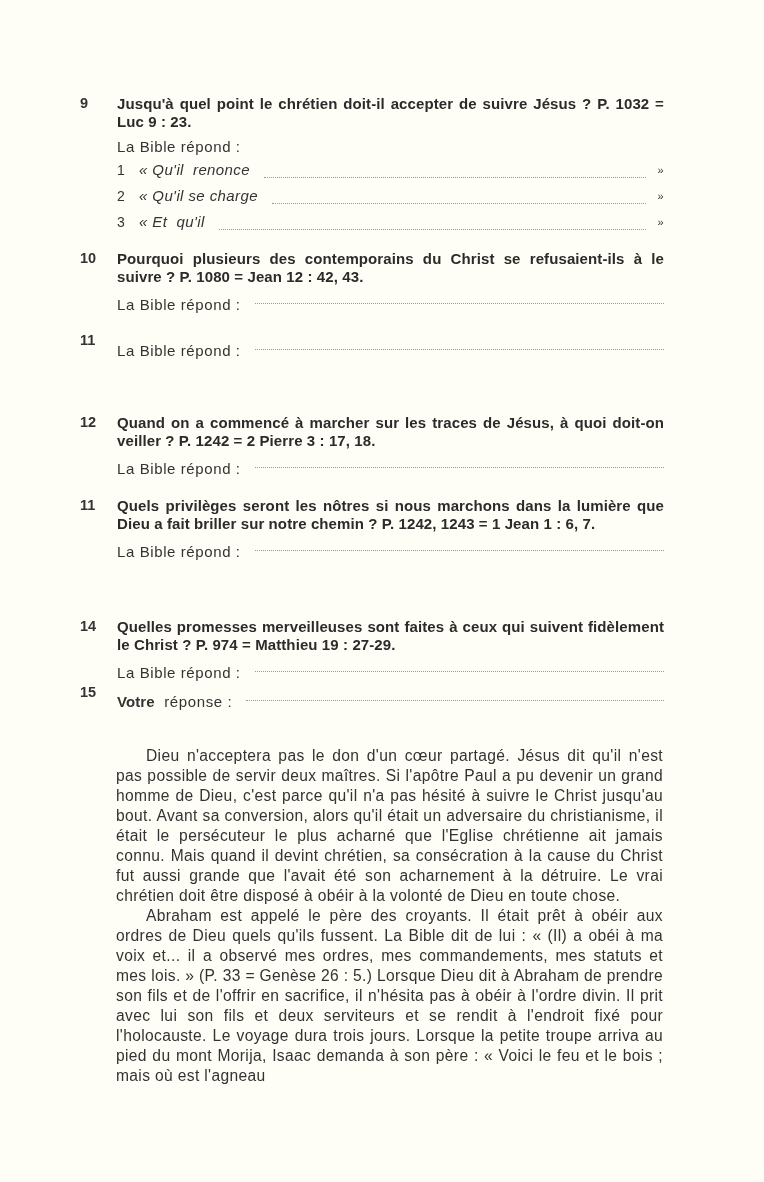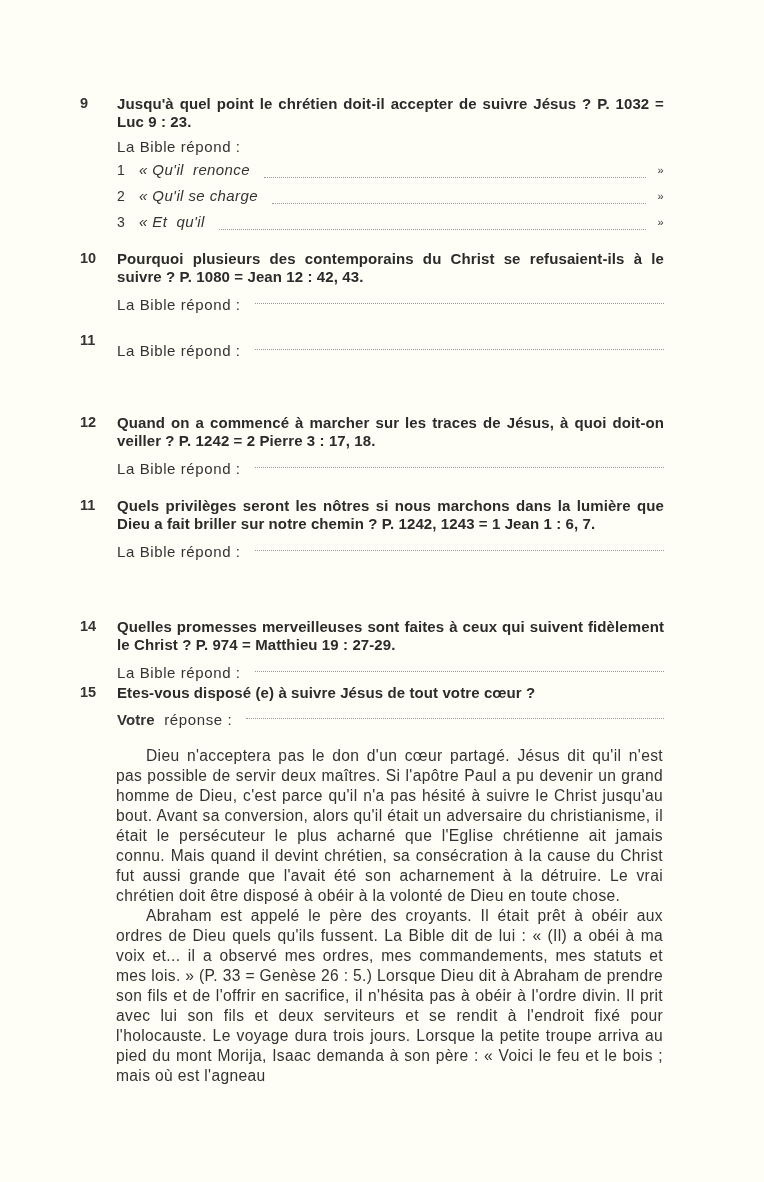--- a/index.html
+++ b/index.html
@@ -96,21 +96,20 @@
     <div class="q-num">14</div>
     <div class="q-text">Quelles promesses merveilleuses sont faites à ceux qui suivent fidèlement le Christ ? P. 974 = Matthieu 19 : 27-29.</div>
     <div class="ans" style="margin-top:9px;">
       <span class="label">La Bible répond :</span>
       <span class="dots"></span>
     </div>
   </div>
 
   <div class="q" style="top:684px;">
     <div class="q-num">15</div>
-    <div class="q-text">Etes-vous disposé (e) à suivre Jésus de tout votre cœur ?</div>
     <div class="ans" style="margin-top:8px;">
       <span class="label"><b>Votre</b><span>  réponse :</span></span>
       <span class="dots"></span>
     </div>
   </div>
 
   <div class="prose">
     <p>Dieu n'acceptera pas le don d'un cœur partagé. Jésus dit qu'il n'est pas possible de servir deux maîtres. Si l'apôtre Paul a pu devenir un grand homme de Dieu, c'est parce qu'il n'a pas hésité à suivre le Christ jusqu'au bout. Avant sa conversion, alors qu'il était un adversaire du christianisme, il était le persécuteur le plus acharné que l'Eglise chrétienne ait jamais connu. Mais quand il devint chrétien, sa consécration à la cause du Christ fut aussi grande que l'avait été son acharnement à la détruire. Le vrai chrétien doit être disposé à obéir à la volonté de Dieu en toute chose.</p>
     <p>Abraham est appelé le père des croyants. Il était prêt à obéir aux ordres de Dieu quels qu'ils fussent. La Bible dit de lui : « (Il) a obéi à ma voix et... il a observé mes ordres, mes commandements, mes statuts et mes lois. » (P. 33 = Genèse 26 : 5.) Lorsque Dieu dit à Abraham de prendre son fils et de l'offrir en sacrifice, il n'hésita pas à obéir à l'ordre divin. Il prit avec lui son fils et deux serviteurs et se rendit à l'endroit fixé pour l'holocauste. Le voyage dura trois jours. Lorsque la petite troupe arriva au pied du mont Morija, Isaac demanda à son père : « Voici le feu et le bois ; mais où est l'agneau</p>
   </div>

